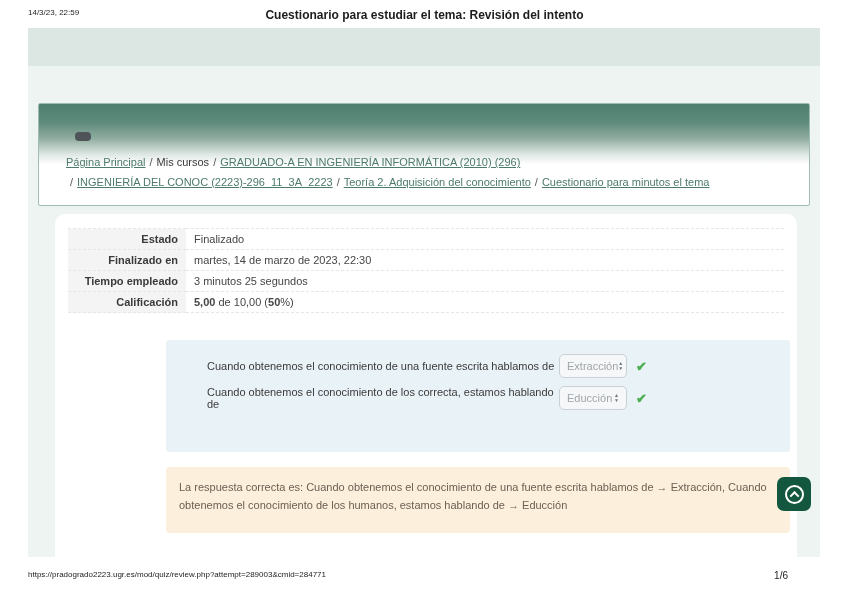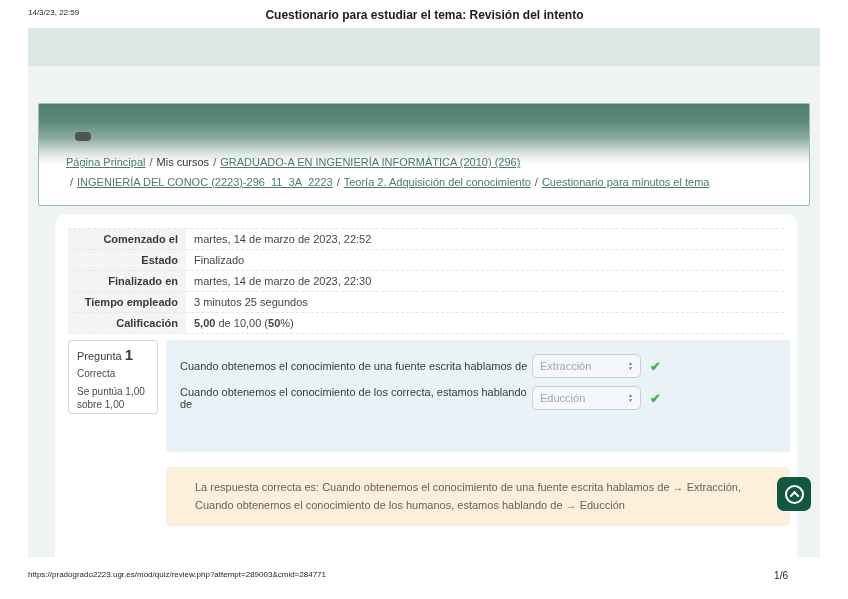--- a/index.html
+++ b/index.html
@@ -51,35 +51,35 @@
   .qinfo .points { margin-top: 5px; }
 
   
   .formulation {
     position: absolute; left: 111px; top: 126px; width: 624px; height: 112px;
     background: #e9f2f7; border-radius: 3px; padding: 13px 14px 0 14px;
     font-size: 11px; color: #3b3b3b;
   }
   .qtext { margin-bottom: 17px; }
   .match-row { display: flex; align-items: center; height: 26px; margin-bottom: 6px; }
-  .match-row .prompt { width: 348px; }
+  .match-row .prompt { width: 348px; margin-left: 27px; }
   .mock-select {
     display: inline-flex; align-items: center; justify-content: space-between;
-    width: 109px; height: 24px; padding: 0 7px; margin-left: 4px;
+    width: 68px; height: 24px; padding: 0 7px; margin-left: 4px;
     background: #f5f7f8; border: 1px solid #c9d1d6; border-radius: 5px;
     color: #a0a6aa; font-size: 11px; cursor: default;
   }
   .updown { display: flex; flex-direction: column; align-items: center; color: #6c757d; }
   .updown span { font-size: 5px; line-height: 5px; }
   .check { color: #4caf50; font-weight: 700; font-size: 13px; margin-left: 9px; }
 
   
   .feedback {
-    position: absolute; left: 111px; top: 253px; width: 624px; height: 59px;
-    background: #fcf0dd; border-radius: 4px; padding: 11px 29px;
+    position: absolute; left: 111px; top: 253px; width: 624px; height: 66px;
+    background: #fcf0dd; border-radius: 4px; padding: 11px 13px;
     font-size: 11px; line-height: 18px; color: #6b6052;
   }
 
   
   .scrolltop {
     position: absolute; left: 777px; top: 477px; width: 34px; height: 34px;
     background: #14573f; border-radius: 7px; border: none;
     display: flex; align-items: center; justify-content: center; cursor: pointer;
   }
   .scrolltop .ring {
@@ -106,48 +106,39 @@
     <a>Página Principal</a><span class="sep">/</span><span class="plain">Mis cursos</span><span class="sep">/</span><a>GRADUADO-A EN INGENIERÍA INFORMÁTICA (2010) (296)</a>
     <br>
     <span class="sep">/</span><a>INGENIERÍA DEL CONOC (2223)-296_11_3A_2223</a><span class="sep">/</span><a>Teoría 2. Adquisición del conocimiento</a><span class="sep">/</span><a>Cuestionario para minutos el tema</a>
   </div>
 </div>
 
 <div class="content-card">
 
   <table class="summary">
     <tbody>
-        <tr>
-      <td class="lbl">Comenzado el</td>
-      <td class="val">martes, 14 de marzo de 2023, 22:52</td>
-    </tr>
     <tr>
       <td class="lbl">Estado</td>
       <td class="val">Finalizado</td>
     </tr>
     <tr>
       <td class="lbl">Finalizado en</td>
       <td class="val">martes, 14 de marzo de 2023, 22:30</td>
     </tr>
     <tr>
       <td class="lbl">Tiempo empleado</td>
       <td class="val">3 minutos 25 segundos</td>
     </tr>
     <tr>
       <td class="lbl">Calificación</td>
       <td class="val"><span class="b">5,00</span><span> de 10,00 (</span><span class="b">50</span><span>%)</span></td>
     </tr>
   </tbody>
     </table>
 
-  <div class="qinfo">
-    <div class="qno"><span>Pregunta</span> <b>1</b></div>
-    <div class="state">Correcta</div>
-    <div class="points">Se puntúa 1,00 sobre 1,00</div>
-  </div>
 
   <div class="formulation">
 
     <div class="match-row">
       <span class="prompt">Cuando obtenemos el conocimiento de una fuente escrita hablamos de</span>
       <span class="mock-select">
         <span>Extracción</span>
         <span class="updown">
             <span>▲</span>
             <span>▼</span>

